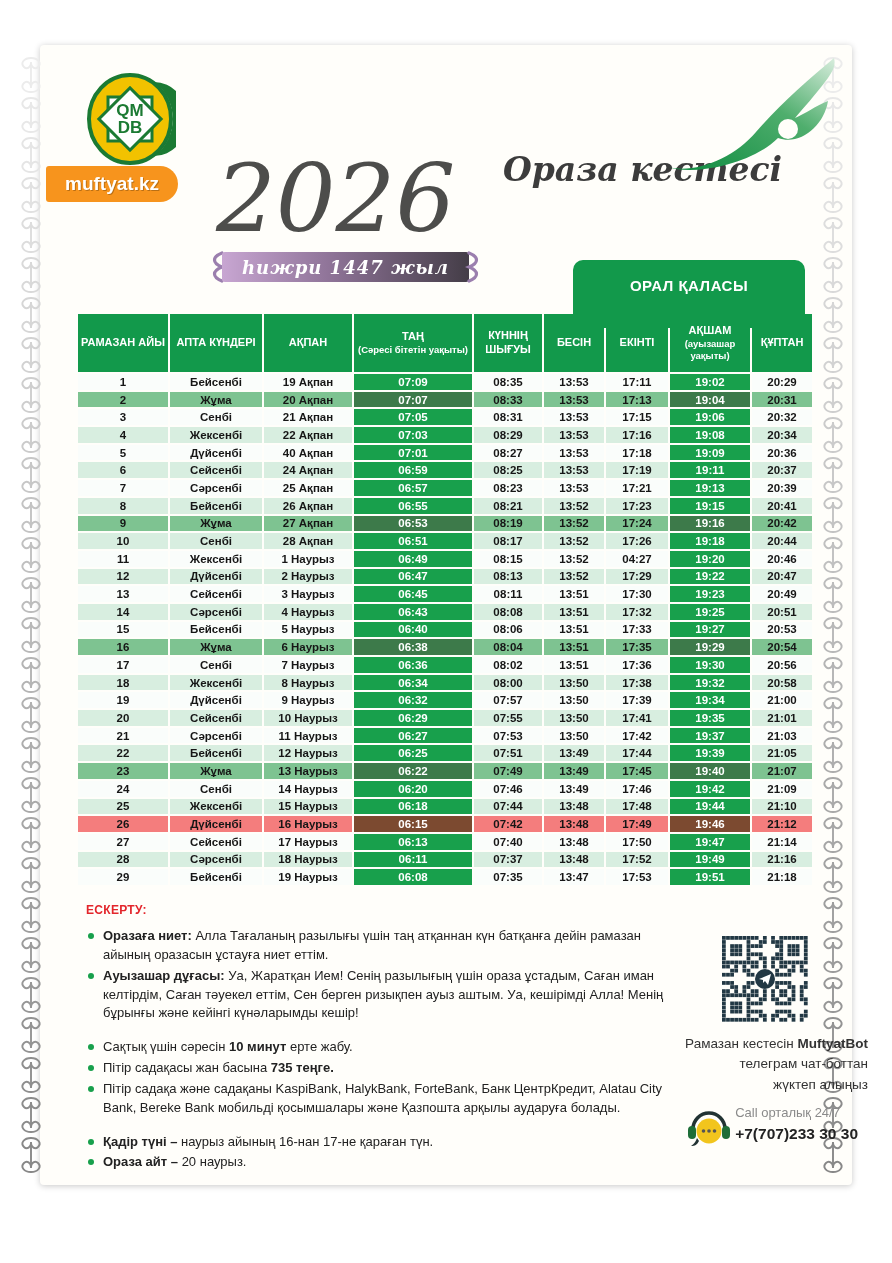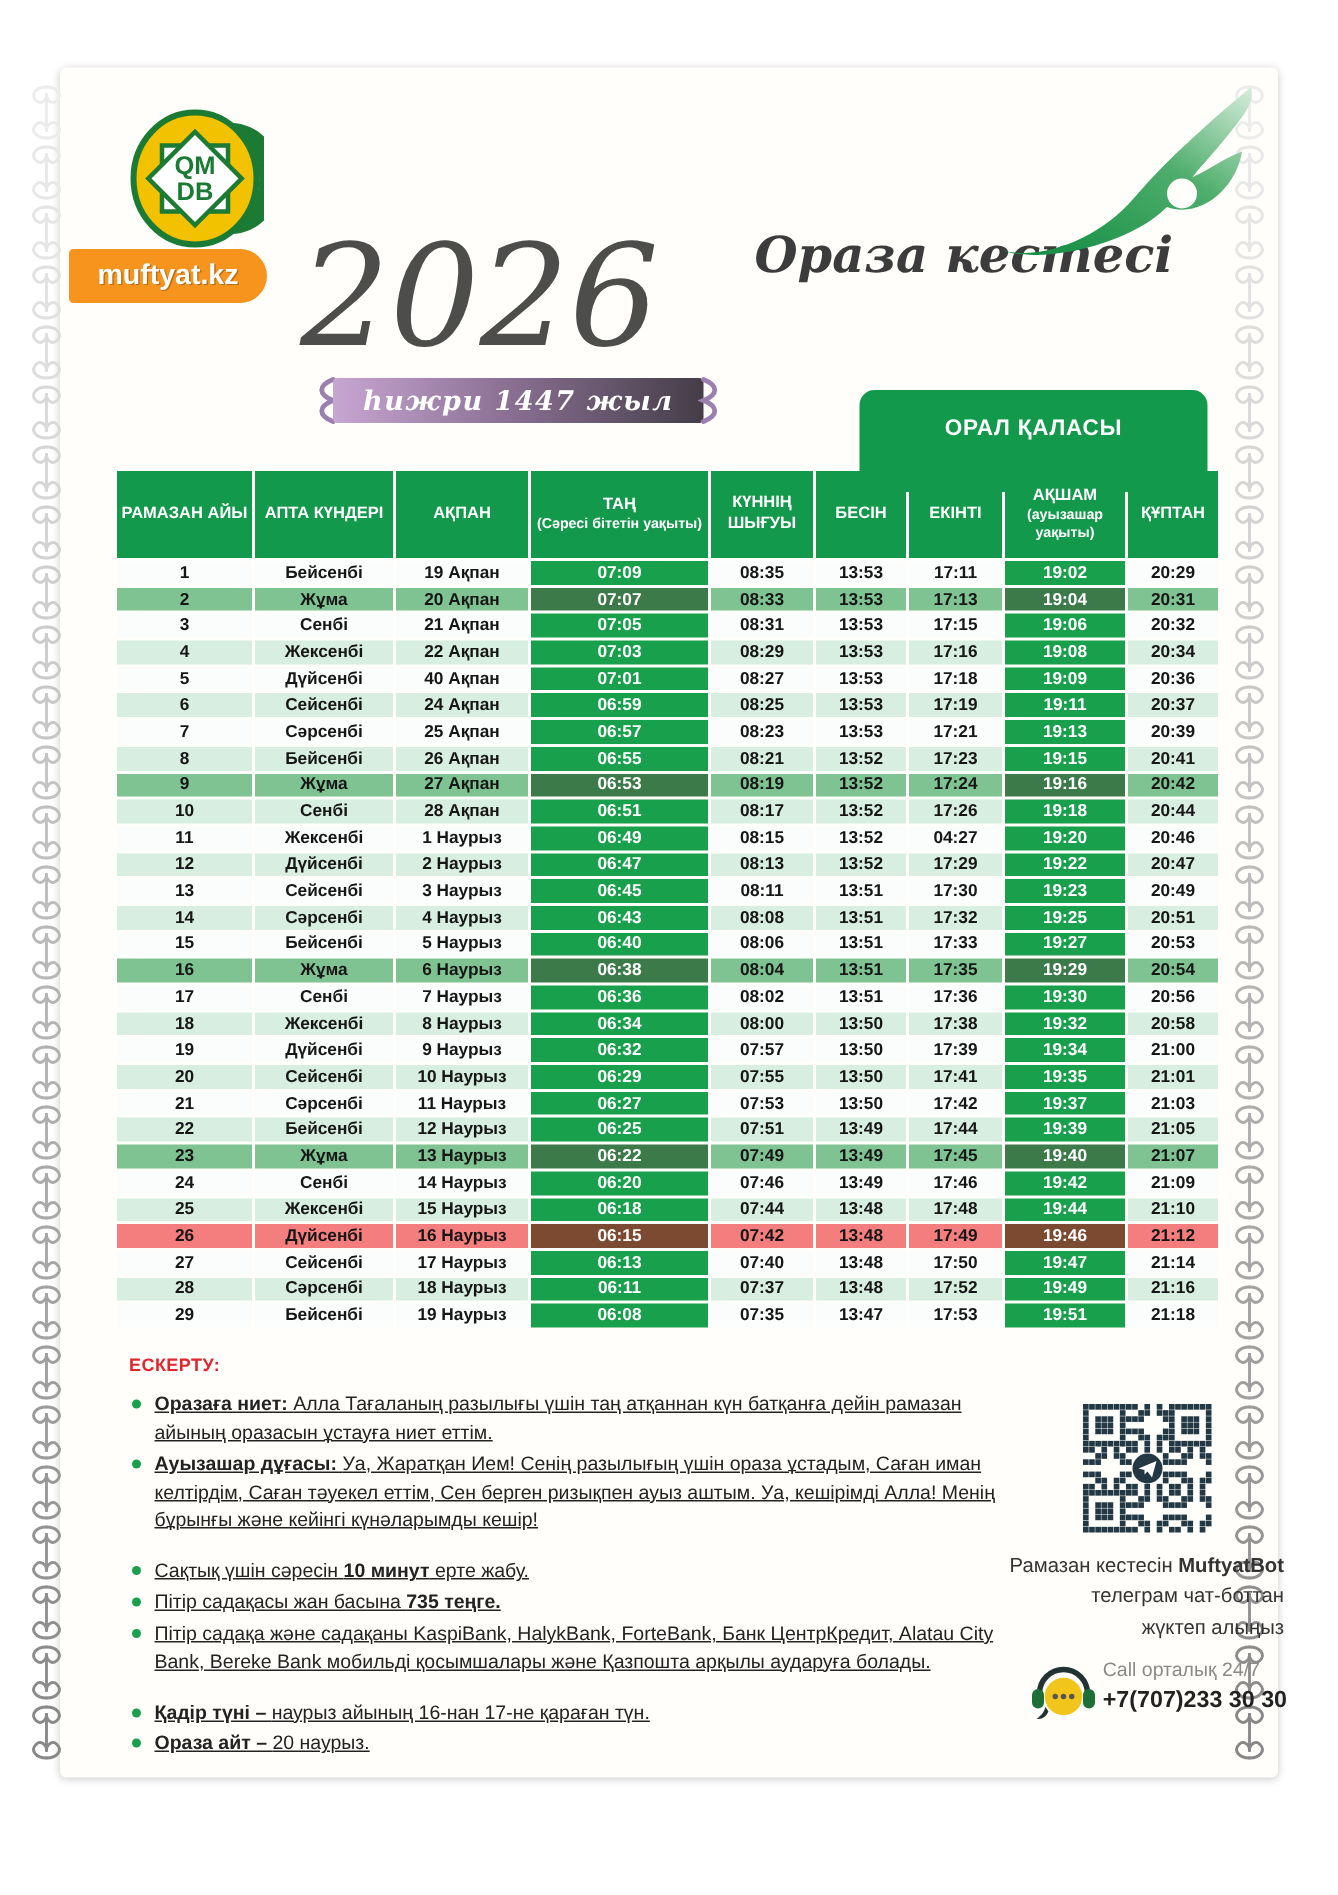--- a/index.html
+++ b/index.html
@@ -13,21 +13,21 @@
   
   .logo{position:absolute;left:84px;top:70px;width:92px;height:98px;}
   .site-badge{position:absolute;left:46px;top:166px;width:132px;height:36px;
       background:var(--accent-orange,#f7941d);border-radius:3px 18px 18px 3px;color:#fff;
       font-weight:bold;font-size:19px;line-height:36px;text-align:center;
       text-shadow:1px 1px 0 rgba(0,0,0,.25);}
 
   
   .title-script{position:absolute;left:258px;top:62px;font-family:"DejaVu Serif",serif;
       font-style:italic;font-size:82px;letter-spacing:5px;color:#4d4d4b;}
-  .title-year{position:absolute;left:200px;top:144px;font-family:"DejaVu Serif",serif;
+  .title-year{position:absolute;left:216px;top:144px;font-family:"DejaVu Serif",serif;
       font-style:italic;font-size:94px;color:#4d4d4b;}
   .title-sub{position:absolute;left:503px;top:150px;font-family:"DejaVu Serif",serif;
       font-style:italic;font-weight:bold;font-size:33px;color:#3c3c3c;}
   .wave{position:absolute;left:662px;top:54px;}
 
   .hijri{position:absolute;left:208px;top:250px;display:flex;align-items:center;}
   .hijri .bar{height:30px;padding:0 20px;border-radius:3px;display:flex;align-items:center;
       background:linear-gradient(90deg,#c8a6d2 0%,#8d7296 45%,#443d47 100%);
       font-family:"DejaVu Serif",serif;font-style:italic;font-weight:bold;
       color:#fff;font-size:18px;letter-spacing:1px;}
@@ -50,29 +50,29 @@
   tr.hl-friday td{background:var(--friday-row,#7ec391);}
   tr.hl-qadr  td{background:var(--qadr-row,#f47d7d);}
   tr.hl-none td.time-green, tr.hl-alt td.time-green{background:var(--cell-green,#18a04c);color:#fff;}
   tr.hl-friday td.time-green{background:var(--friday-cell,#3d7a4a);color:#fff;}
   tr.hl-qadr  td.time-green{background:var(--qadr-cell,#7c4a30);color:#fff;}
 
   
   .notes{position:absolute;left:86px;top:903px;width:582px;color:#222;}
   .notes h2{margin:0 0 10px 0;font-size:12px;color:var(--alert-red,#e3262c);letter-spacing:.3px;}
   .notes .group{margin-bottom:15px;}
-  .notes ul{list-style:none;margin:0;padding:0;text-decoration:underline;}
+  .notes ul{list-style:none;margin:0;padding:0;}
   .notes li{display:flex;margin:2px 0;font-size:13px;line-height:1.45;}
   .notes li .dot{flex:0 0 6px;width:6px;height:6px;border-radius:50%;
       background:var(--cell-green,#18a04c);margin:6px 9px 0 2px;}
   .notes b{font-weight:bold;}
 
   
   .qr{position:absolute;left:722px;top:936px;width:86px;height:86px;}
-  .qr-caption{position:absolute;right:36px;top:1034px;width:290px;text-align:right;
+  .qr-caption{position:absolute;right:24px;top:1034px;width:290px;text-align:right;
       font-size:13.5px;line-height:1.5;color:#333;}
   .call{position:absolute;right:34px;top:1102px;display:flex;align-items:center;gap:2px;}
   .call .txt{font-size:13px;color:#8a8a8a;line-height:1.45;text-align:left;}
   .call .phone{font-size:15.5px;font-weight:bold;color:#222;}
 </style>
 </head>
 <body>
 
 <div id="page">
   <div class="card"></div>

